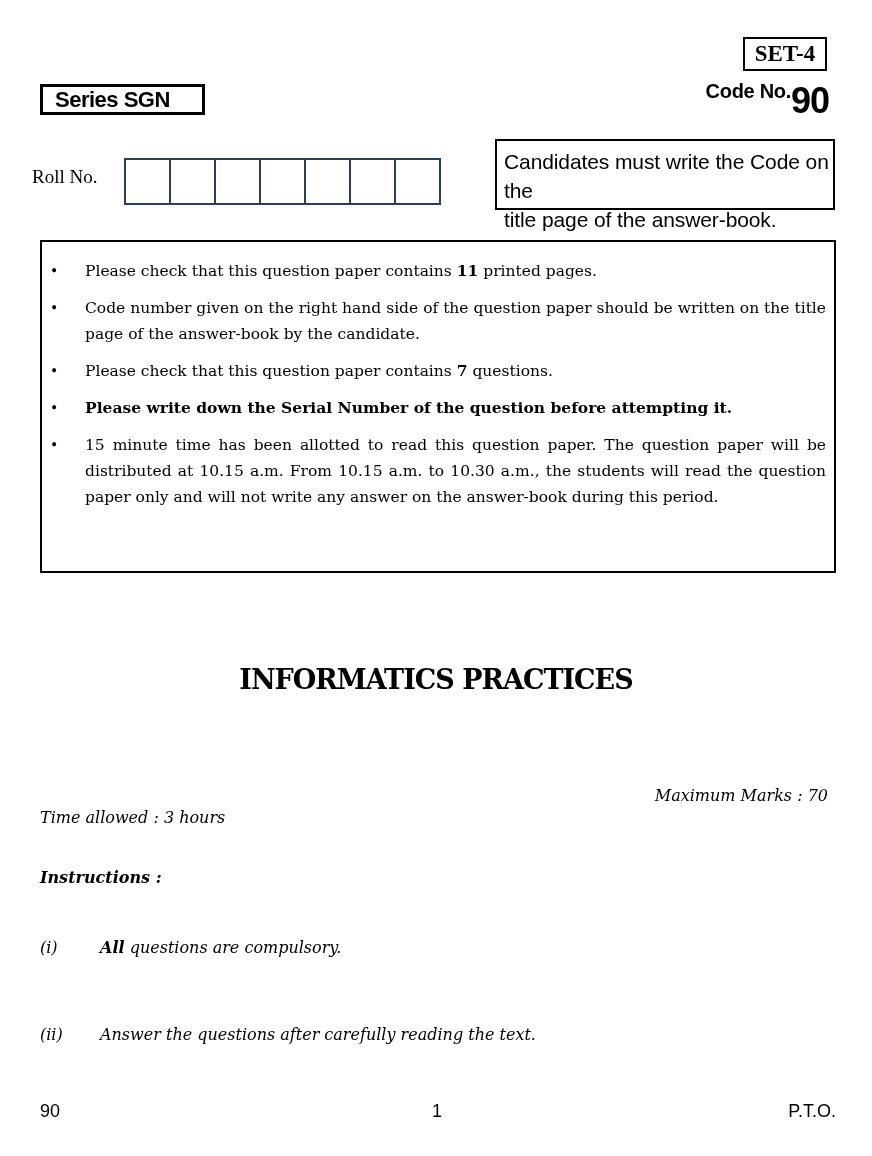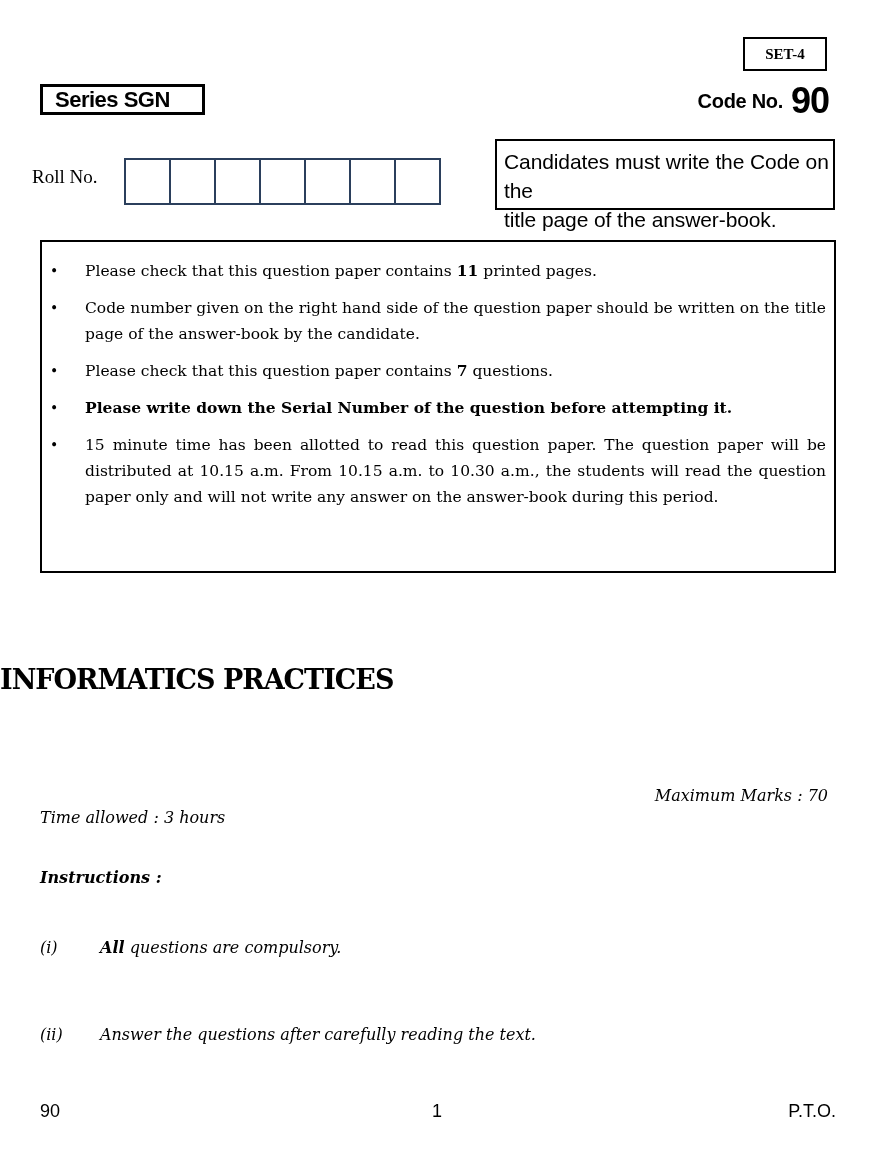--- a/index.html
+++ b/index.html
@@ -1,43 +1,43 @@
 <!DOCTYPE html>
 <html><head>
   <meta charset="utf-8">
   <style>
     html, body { margin: 0; padding: 0; background: #ffffff; }
     body { width: 872px; height: 1156px; position: relative; overflow: hidden; color: #000; font-family: "DejaVu Serif", serif; }
     .abs { position: absolute; }
 
     .set-box { left: 743px; top: 37px; width: 84px; height: 34px; border: 2px solid #000; box-sizing: border-box;
-      font-family: "Liberation Serif", serif; font-weight: bold; font-size: 15px; text-align: center; line-height: 30px; }
+      font-family: "Liberation Serif", serif; font-weight: bold; font-size: 23px; text-align: center; line-height: 30px; }
     .series-box { left: 40px; top: 84px; width: 165px; height: 31px; border: 3px solid #000; box-sizing: border-box;
       font-family: "Liberation Sans", sans-serif; font-weight: bold; font-size: 22px; line-height: 25px; padding-left: 12px; letter-spacing: -0.5px; }
-    .code-line { right: 43px; top: 80px; font-family: "Liberation Sans", sans-serif; font-weight: bold; display: flex; align-items: center; gap: 8px; }
+    .code-line { right: 43px; top: 80px; font-family: "Liberation Sans", sans-serif; font-weight: bold; display: flex; align-items: flex-start; }
     .code-label { font-size: 20px; letter-spacing: -0.3px; }
     .code-num { font-size: 36px; letter-spacing: -1px; }
 
     .roll-label { left: 32px; top: 166px; font-family: "Liberation Serif", serif; font-size: 19px; }
     .roll-boxes { left: 124px; top: 158px; display: flex; border: 2px solid #2b3f5c; }
     .roll-cell { width: 43px; height: 43px; border-right: 2px solid #2b3f5c; }
     .roll-cell:last-child { border-right: none; }
 
     .cand-box { left: 495px; top: 139px; width: 340px; height: 71px; border: 2px solid #000; box-sizing: border-box;
       font-family: "Liberation Sans", sans-serif; font-size: 21px; line-height: 29px; padding: 6px 0 0 7px; letter-spacing: -0.1px; }
 
     .notice { left: 40px; top: 240px; width: 796px; height: 333px; border: 2px solid #000; box-sizing: border-box; padding: 16px 8px 0 8px;
       font-family: "DejaVu Serif", serif; font-size: 15.5px; line-height: 26px; }
     .notice ul { list-style: none; margin: 0; padding: 0; }
     .notice li { display: flex; margin-bottom: 11px; }
     .notice li .bullet { width: 35px; flex: none; font-size: 14px; }
     .notice li .txt { flex: 1; text-align: justify; }
     .bold { font-weight: bold; }
 
-    .title { left: 0; width: 872px; top: 664px; font-family: "DejaVu Serif", serif; font-weight: bold; font-size: 27px; letter-spacing: -1px; }
+    .title { left: 0; width: 872px; top: 664px; text-align: center; font-family: "DejaVu Serif", serif; font-weight: bold; font-size: 27px; letter-spacing: -1px; }
     .time-allowed { left: 40px; top: 808px; font-family: "DejaVu Serif", serif; font-style: italic; font-size: 16px; }
     .max-marks { right: 44px; top: 786px; font-family: "DejaVu Serif", serif; font-style: italic; font-size: 16px; }
     .instr-head { left: 40px; top: 868px; font-family: "DejaVu Serif", serif; font-style: italic; font-weight: bold; font-size: 16px; }
     .instr-item { left: 40px; font-family: "DejaVu Serif", serif; font-style: italic; font-size: 16px; display: flex; }
     .instr-item .num { width: 60px; }
     .footer { top: 1101px; font-family: "Liberation Sans", sans-serif; font-size: 18px; }
   </style>
 </head>
 <body>
 

